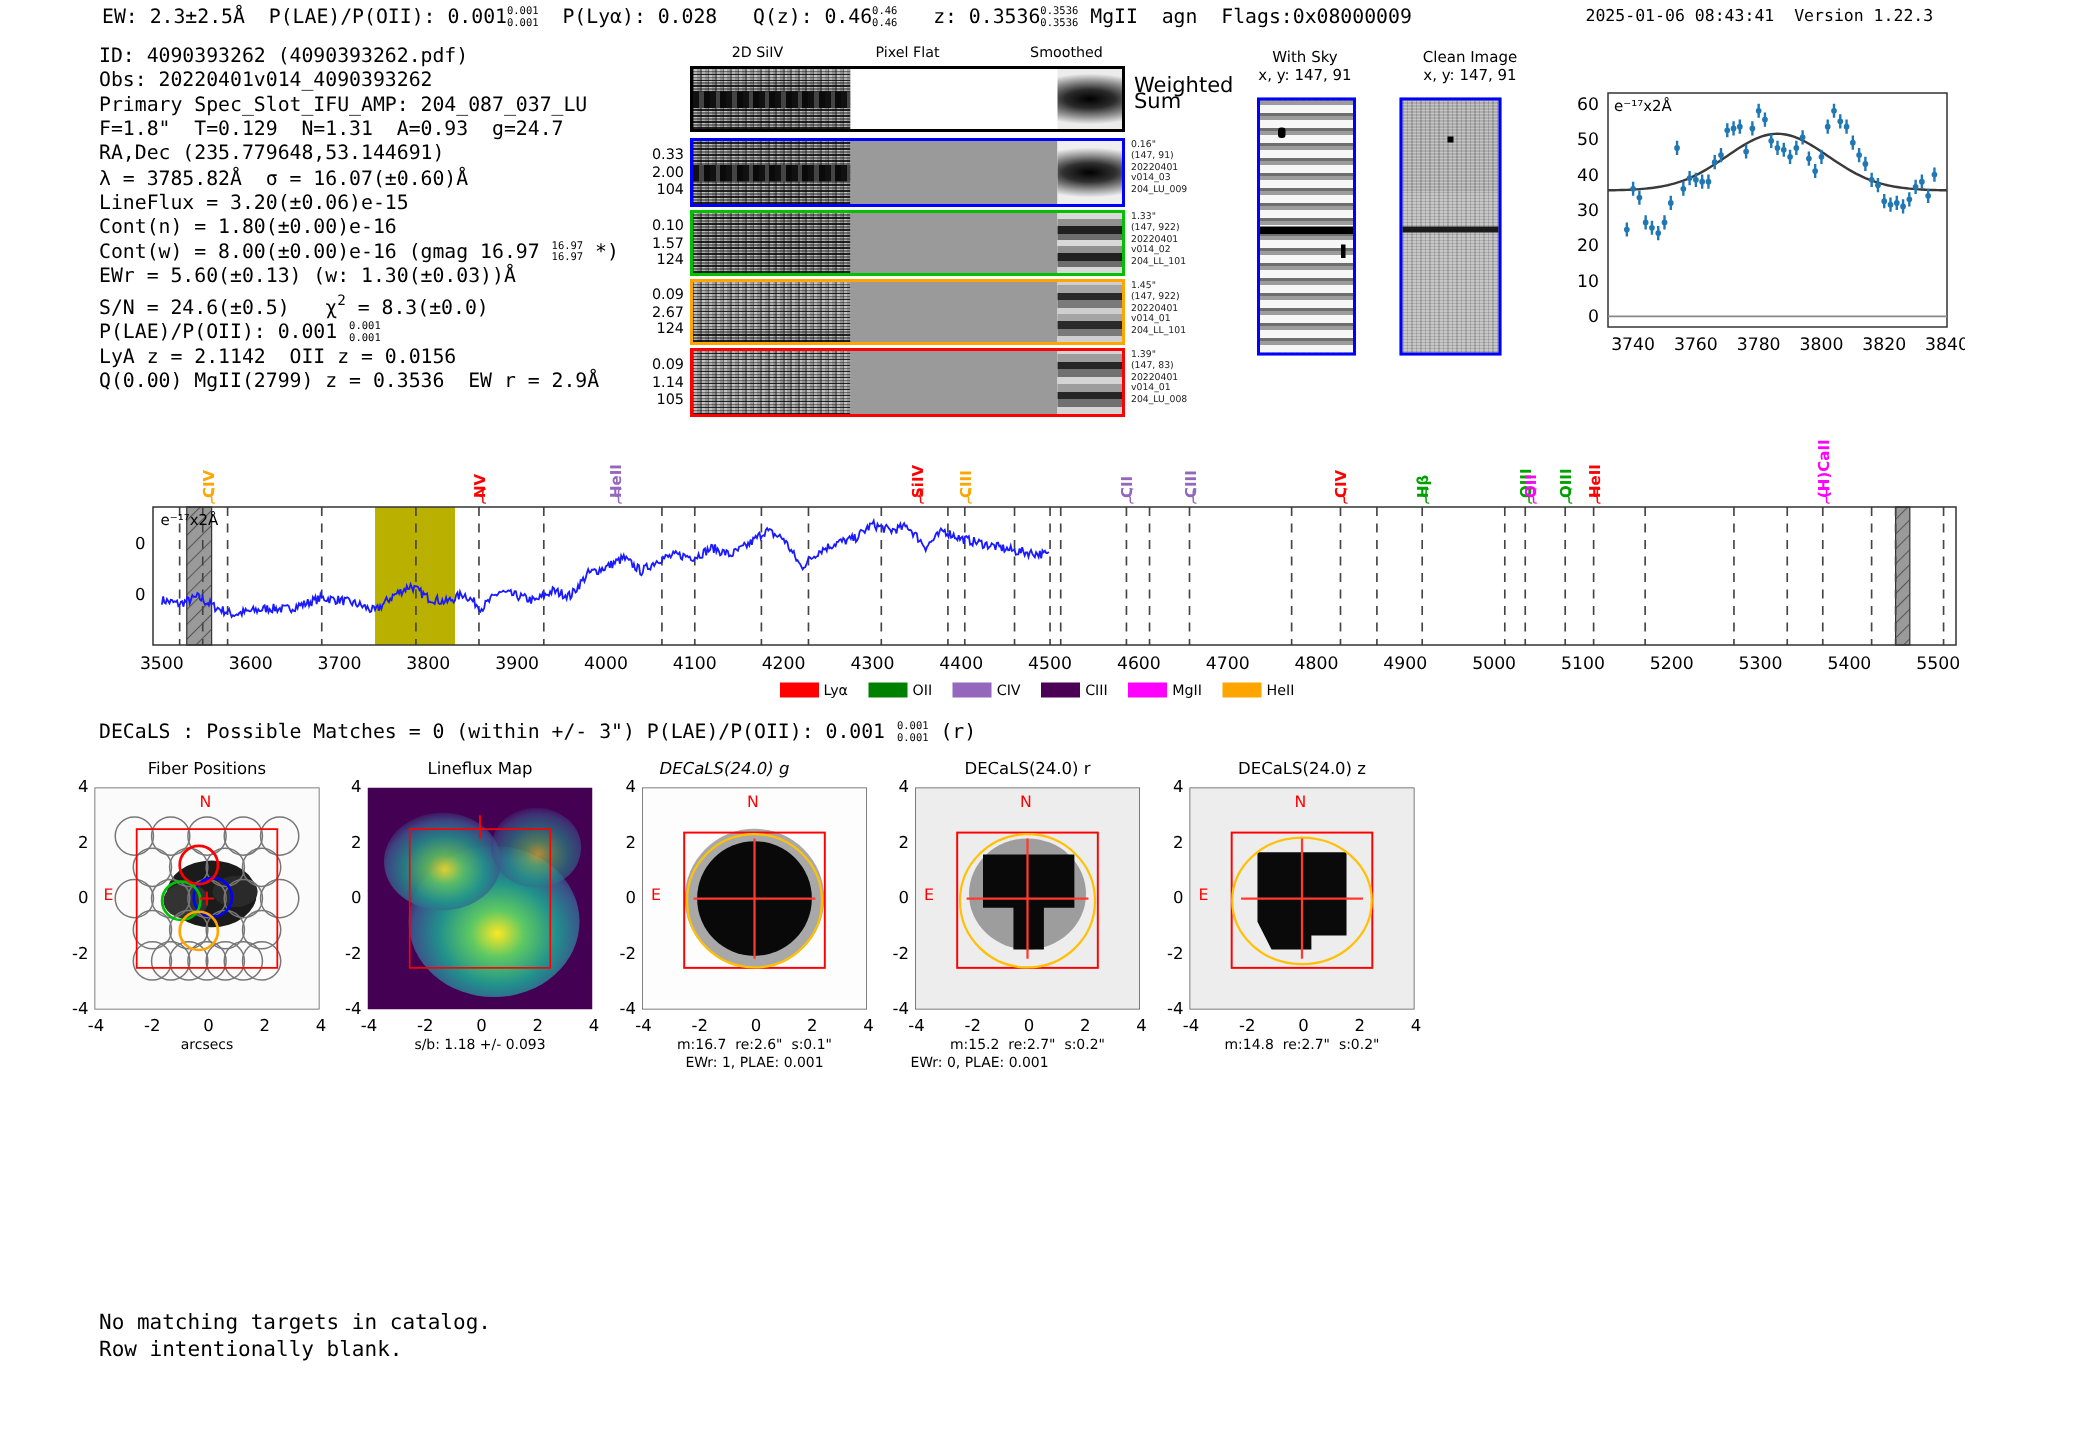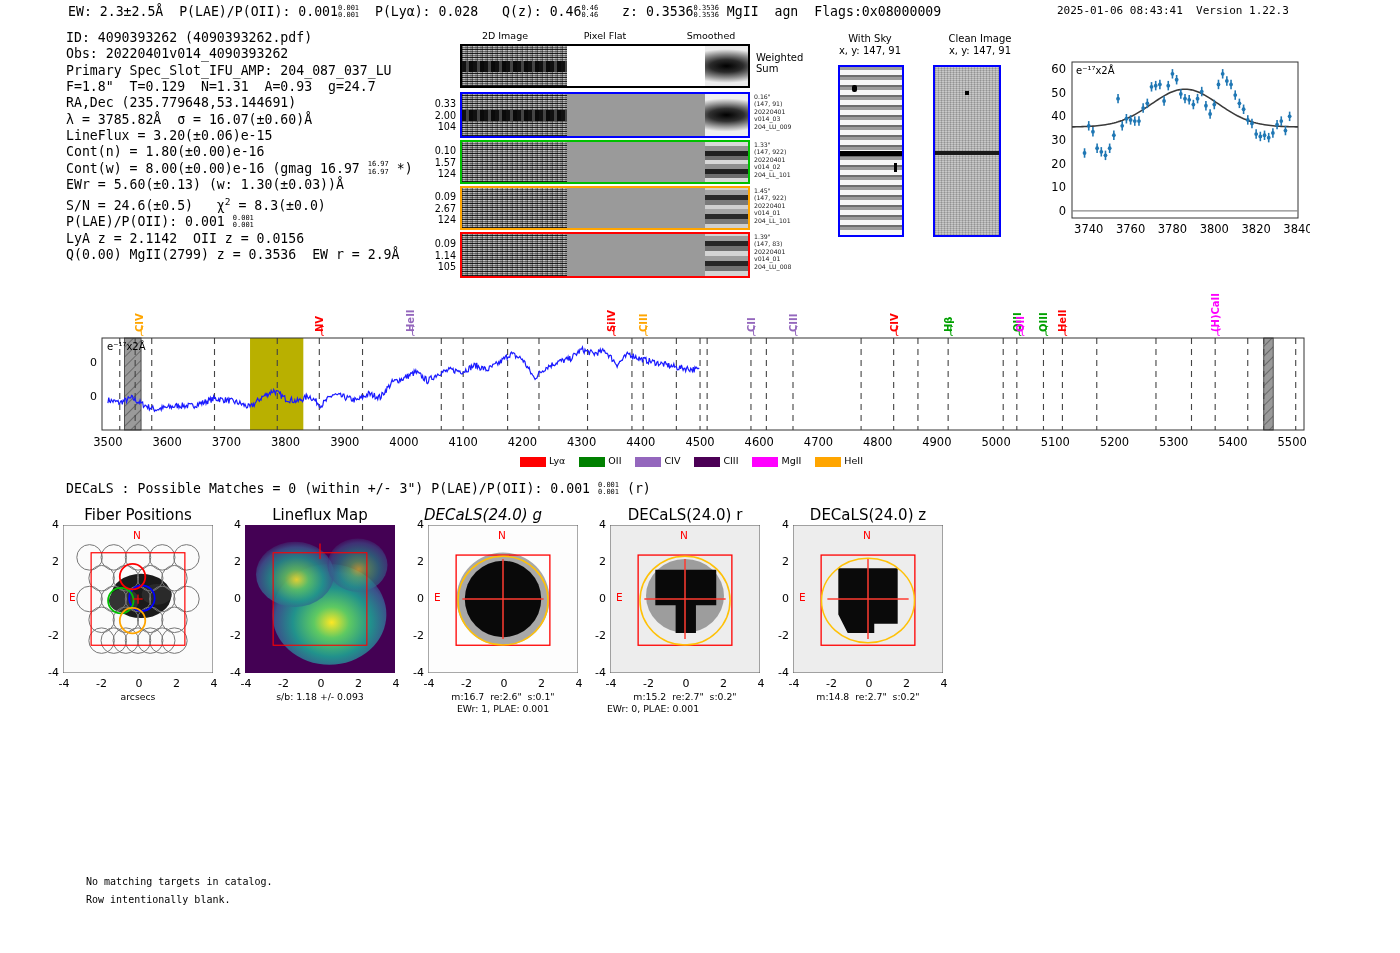--- a/index.html
+++ b/index.html
@@ -31,21 +31,21 @@
       repeating-linear-gradient(90deg,rgba(0,0,0,.42) 0 1px,rgba(255,255,255,.40) 1px 3px,rgba(0,0,0,.18) 3px 5px);
       background-blend-mode:multiply;background-color:#cfcfcf;}
   .flat-a{background:#9a9a9a;}
   .flat-blank{background:#ffffff;}
   .smooth-a{background:#ededed;}
   .emis{position:absolute;left:0;right:0;}
   .rowlab{position:absolute;left:0;width:36px;text-align:right;font-size:9.6px;
           line-height:11.5px;font-family:"DejaVu Sans","Liberation Sans",sans-serif;}
   .rowmeta{position:absolute;font-size:6.2px;line-height:7.4px;
            font-family:"DejaVu Sans","Liberation Sans",sans-serif;color:#222;white-space:pre;}
-  .wsum{position:absolute;font-size:10px;line-height:11px;
+  .wsum{position:absolute;font-size:14px;line-height:11px;
         font-family:"DejaVu Sans","Liberation Sans",sans-serif;}
 
   
   .skytitle{position:absolute;font-size:10px;line-height:12px;text-align:center;
             font-family:"DejaVu Sans","Liberation Sans",sans-serif;}
   .skyimg{position:absolute;border:2px solid #0000ff;box-sizing:border-box;}
   .sky-stripes{background-image:
       repeating-linear-gradient(0deg,#f7f7f7 0 5px,#9c9c9c 5px 8px,#6e6e6e 8px 10px),
       repeating-linear-gradient(90deg,rgba(0,0,0,.20) 0 2px,rgba(255,255,255,.25) 2px 4px);
       background-color:#cfcfcf;}
@@ -56,28 +56,28 @@
 
   
   .tick{position:absolute;font-size:11px;
         font-family:"DejaVu Sans","Liberation Sans",sans-serif;color:#000;}
   .legendsw{display:inline-block;width:26px;height:10px;vertical-align:middle;}
   #legend{position:absolute;left:520px;top:455px;font-size:9.5px;
           font-family:"DejaVu Sans","Liberation Sans",sans-serif;white-space:nowrap;}
   #legend span.lg{margin-right:14px;}
 
   
-  .panel-title{position:absolute;font-size:15px;text-align:center;
+  .panel-title{position:absolute;font-size:11px;text-align:center;
                font-family:"DejaVu Sans","Liberation Sans",sans-serif;}
   .cap{position:absolute;font-size:9.3px;line-height:11.6px;text-align:center;
        font-family:"DejaVu Sans","Liberation Sans",sans-serif;white-space:pre;}
   .NE{position:absolute;color:#ff0000;font-size:10.5px;
       font-family:"DejaVu Sans","Liberation Sans",sans-serif;}
   #decals-header{left:66px;top:481px;font-size:13.2px;white-space:nowrap;}
-  #bottom-note{left:66px;top:873px;font-size:10px;line-height:18px;white-space:pre;margin-left:20px;}
+  #bottom-note{left:66px;top:873px;font-size:14px;line-height:18px;white-space:pre;}
 </style>
 </head>
 <body>
 
 <div class="abs mono" id="header-line">
   <span>EW: 2.3±2.5Å</span>&nbsp;
   <span>P(LAE)/P(OII):</span>
   <span>0.001</span><span class="fracbox"><span>0.001</span><br><span>0.001</span></span>&nbsp;
   <span>P(Lyα): 0.028</span>&nbsp;&nbsp;
   <span>Q(z): 0.46</span><span class="fracbox"><span>0.46</span><br><span>0.46</span></span>&nbsp;&nbsp;
@@ -100,21 +100,21 @@
 LineFlux = 3.20(±0.06)e-15
 Cont(n) = 1.80(±0.00)e-16</span>
 <span><span>Cont(w) = 8.00(±0.00)e-16 (gmag 16.97 </span><span class="fracbox"><span>16.97</span><br><span>16.97</span></span><span> *)</span></span>
 <span>EWr = 5.60(±0.13) (w: 1.30(±0.03))Å</span>
 <span><span>S/N = 24.6(±0.5)   χ</span><sup class="e">2</sup><span> = 8.3(±0.0)</span></span>
 <span><span>P(LAE)/P(OII): 0.001 </span><span class="fracbox"><span>0.001</span><br><span>0.001</span></span></span>
 <span>LyA z = 2.1142  OII z = 0.0156</span>
 <span>Q(0.00) MgII(2799) z = 0.3536  EW r = 2.9Å</span></div>
 
 <div class="abs" id="spec2d">
-  <div class="colhdr sans" style="left:40px;top:0;">2D Image</div>
+  <div class="colhdr sans" style="left:40px;top:0;">2D SiIV</div>
   <div class="colhdr sans" style="left:140px;top:0;">Pixel Flat</div>
   <div class="colhdr sans" style="left:246px;top:0;">Smoothed</div>
 
   <div class="cut-row" style="top:14px;height:44px;border:2px solid #000;">
     <div class="cut-seg noise-a" style="left:0;width:105px;">
       <div class="emis" style="top:15px;height:11px;background:
         repeating-linear-gradient(90deg,#111 0 4px,#444 4px 7px,#0a0a0a 7px 11px);"></div>
     </div>
     <div class="cut-seg flat-blank" style="left:105px;width:138px;"></div>
     <div class="cut-seg smooth-a" style="left:243px;width:43px;background:

